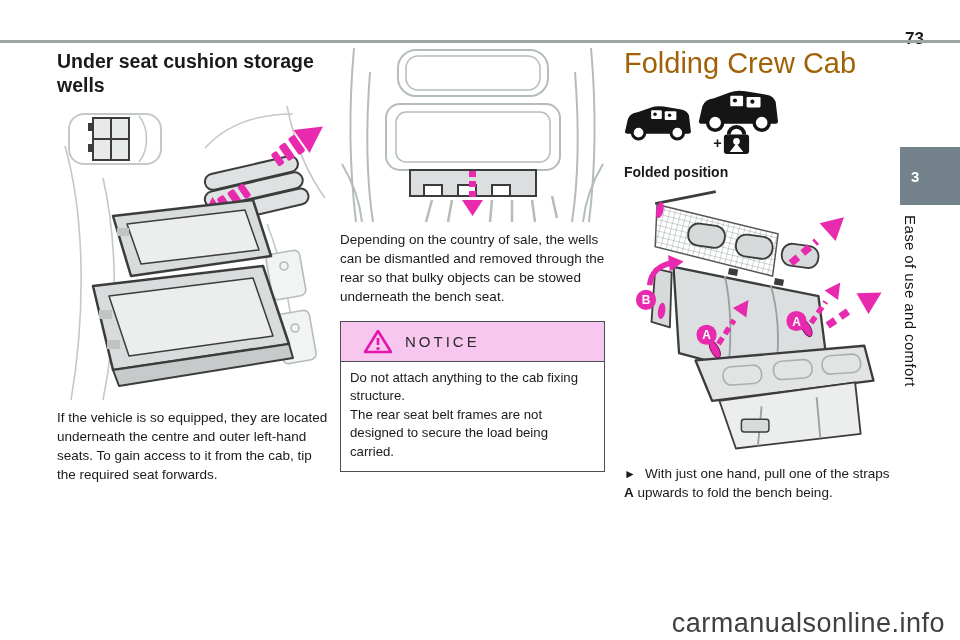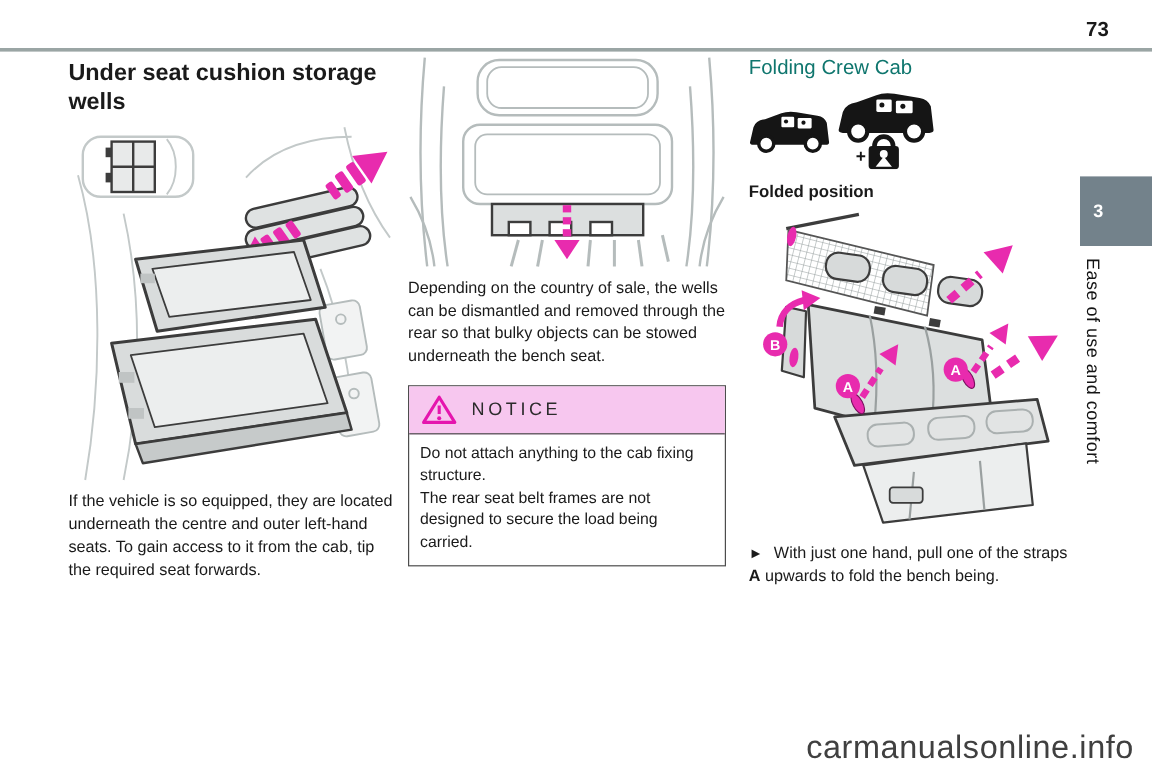--- a/index.html
+++ b/index.html
@@ -1,35 +1,35 @@
 <!DOCTYPE html>
 <html><head>
 <meta charset="utf-8">
 <style>
   html,body{margin:0;padding:0;}
   body{
     width:960px;height:640px;position:relative;overflow:hidden;
     background:#ffffff;color:#1a1a1a;
     font-family:"Liberation Sans", sans-serif;
   }
-  .page-number{position:absolute;top:15px;right:36px;font-size:17px;font-weight:bold;}
+  .page-number{position:absolute;top:29px;right:36px;font-size:17px;font-weight:bold;}
   .top-rule{position:absolute;top:40px;left:0;width:960px;height:3px;background:#9aa5a4;}
   .col{position:absolute;top:44px;}
   .col-left{left:57px;width:274px;}
   .col-mid{left:340px;width:265px;}
   .col-right{left:624px;width:266px;}
   h1.section{font-size:19.5px;line-height:1.22;margin:6px 0 6px;font-weight:bold;}
-  h2.gray{font-size:17px;line-height:1.1;margin:4px 0 10px;font-weight:normal;color:#0f766e;}
+  h2.gray{font-size:29px;line-height:1.1;margin:4px 0 10px;font-weight:normal;color:#a16207;}
   h3.sub{font-size:14px;margin:10px 0 8px;font-weight:bold;}
   p.body{font-size:13.5px;line-height:1.42;margin:6px 0 0;}
   .illus{display:block;}
   .notice{border:1px solid #4d4d4d;margin-top:14px;}
   .notice-header{
     background:#f7c7ef;border-bottom:1px solid #4d4d4d;
-    display:flex;align-items:center;gap:12px;padding:6px 10px;
+    display:flex;align-items:center;gap:12px;padding:6px 22px;
   }
   .notice-title{font-size:15px;letter-spacing:3px;color:#2b2b2b;}
   .notice-body{padding:7px 9px 10px;font-size:13.2px;line-height:1.4;}
   .notice-body .nline{margin:0;}
   .instruction{font-size:13.5px;line-height:1.42;margin:10px 0 0;}
   .bullet{margin-right:9px;font-size:12px;}
   b{font-weight:bold;}
   .chapter-badge{
     position:absolute;left:900px;top:147px;width:60px;height:58px;
     background:#73828b;color:#ffffff;font-weight:bold;font-size:15px;

